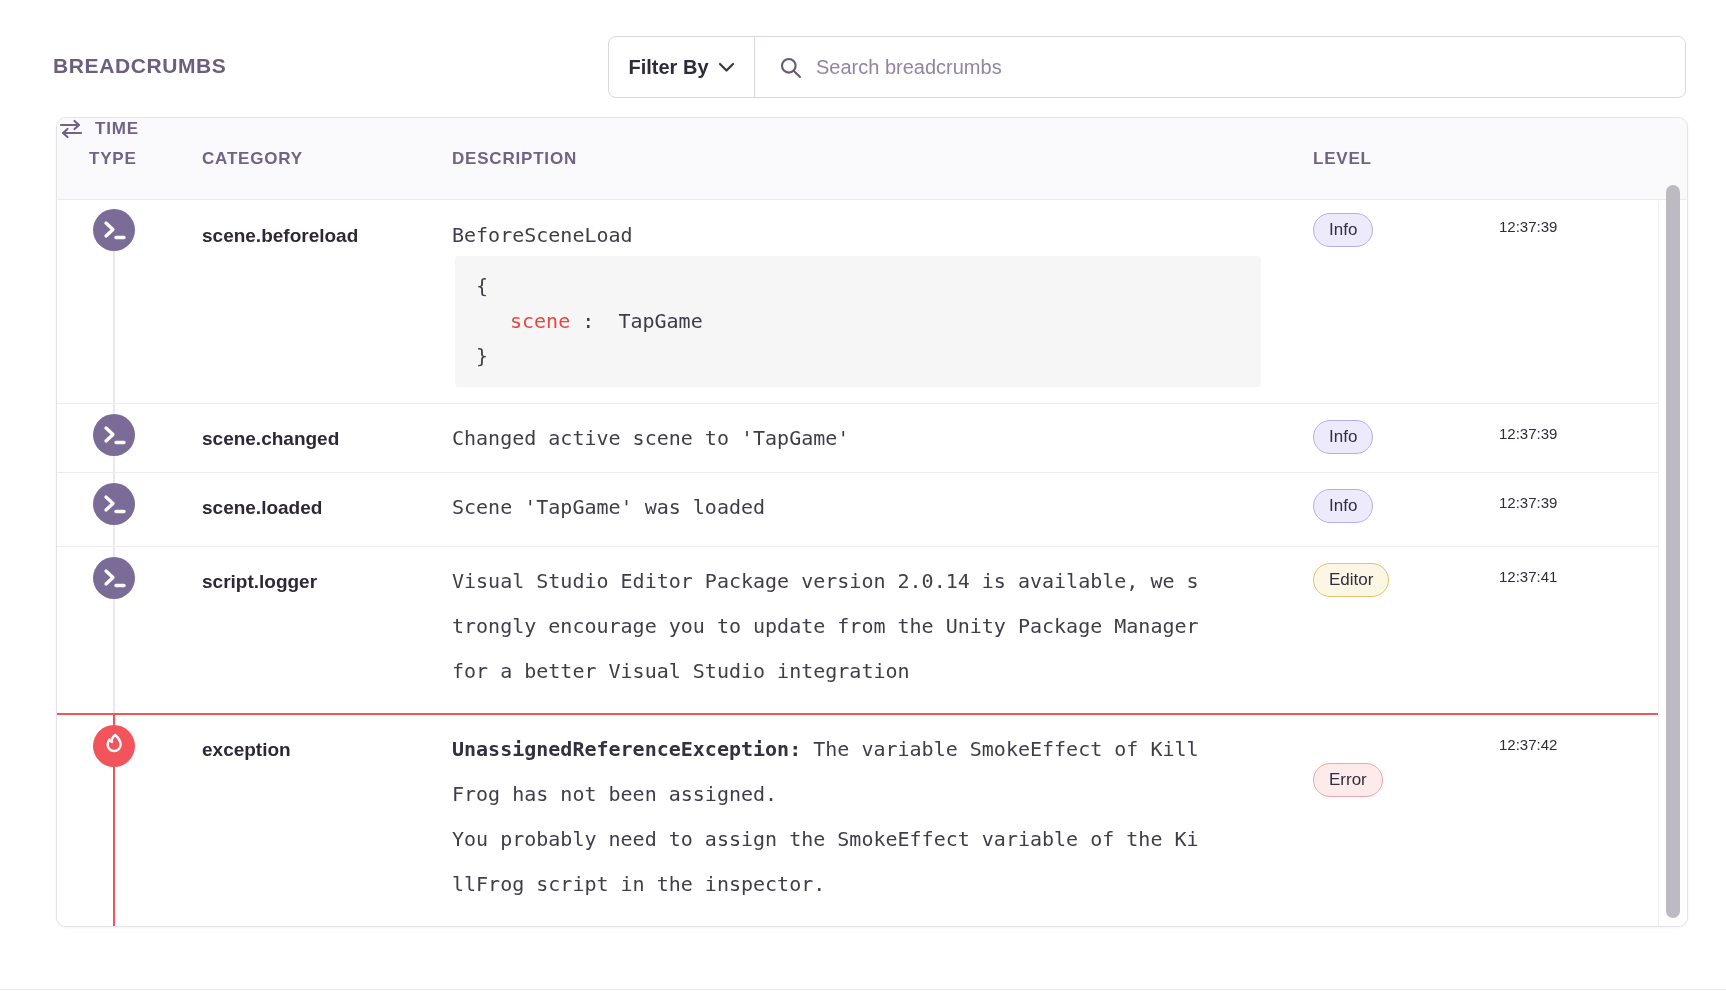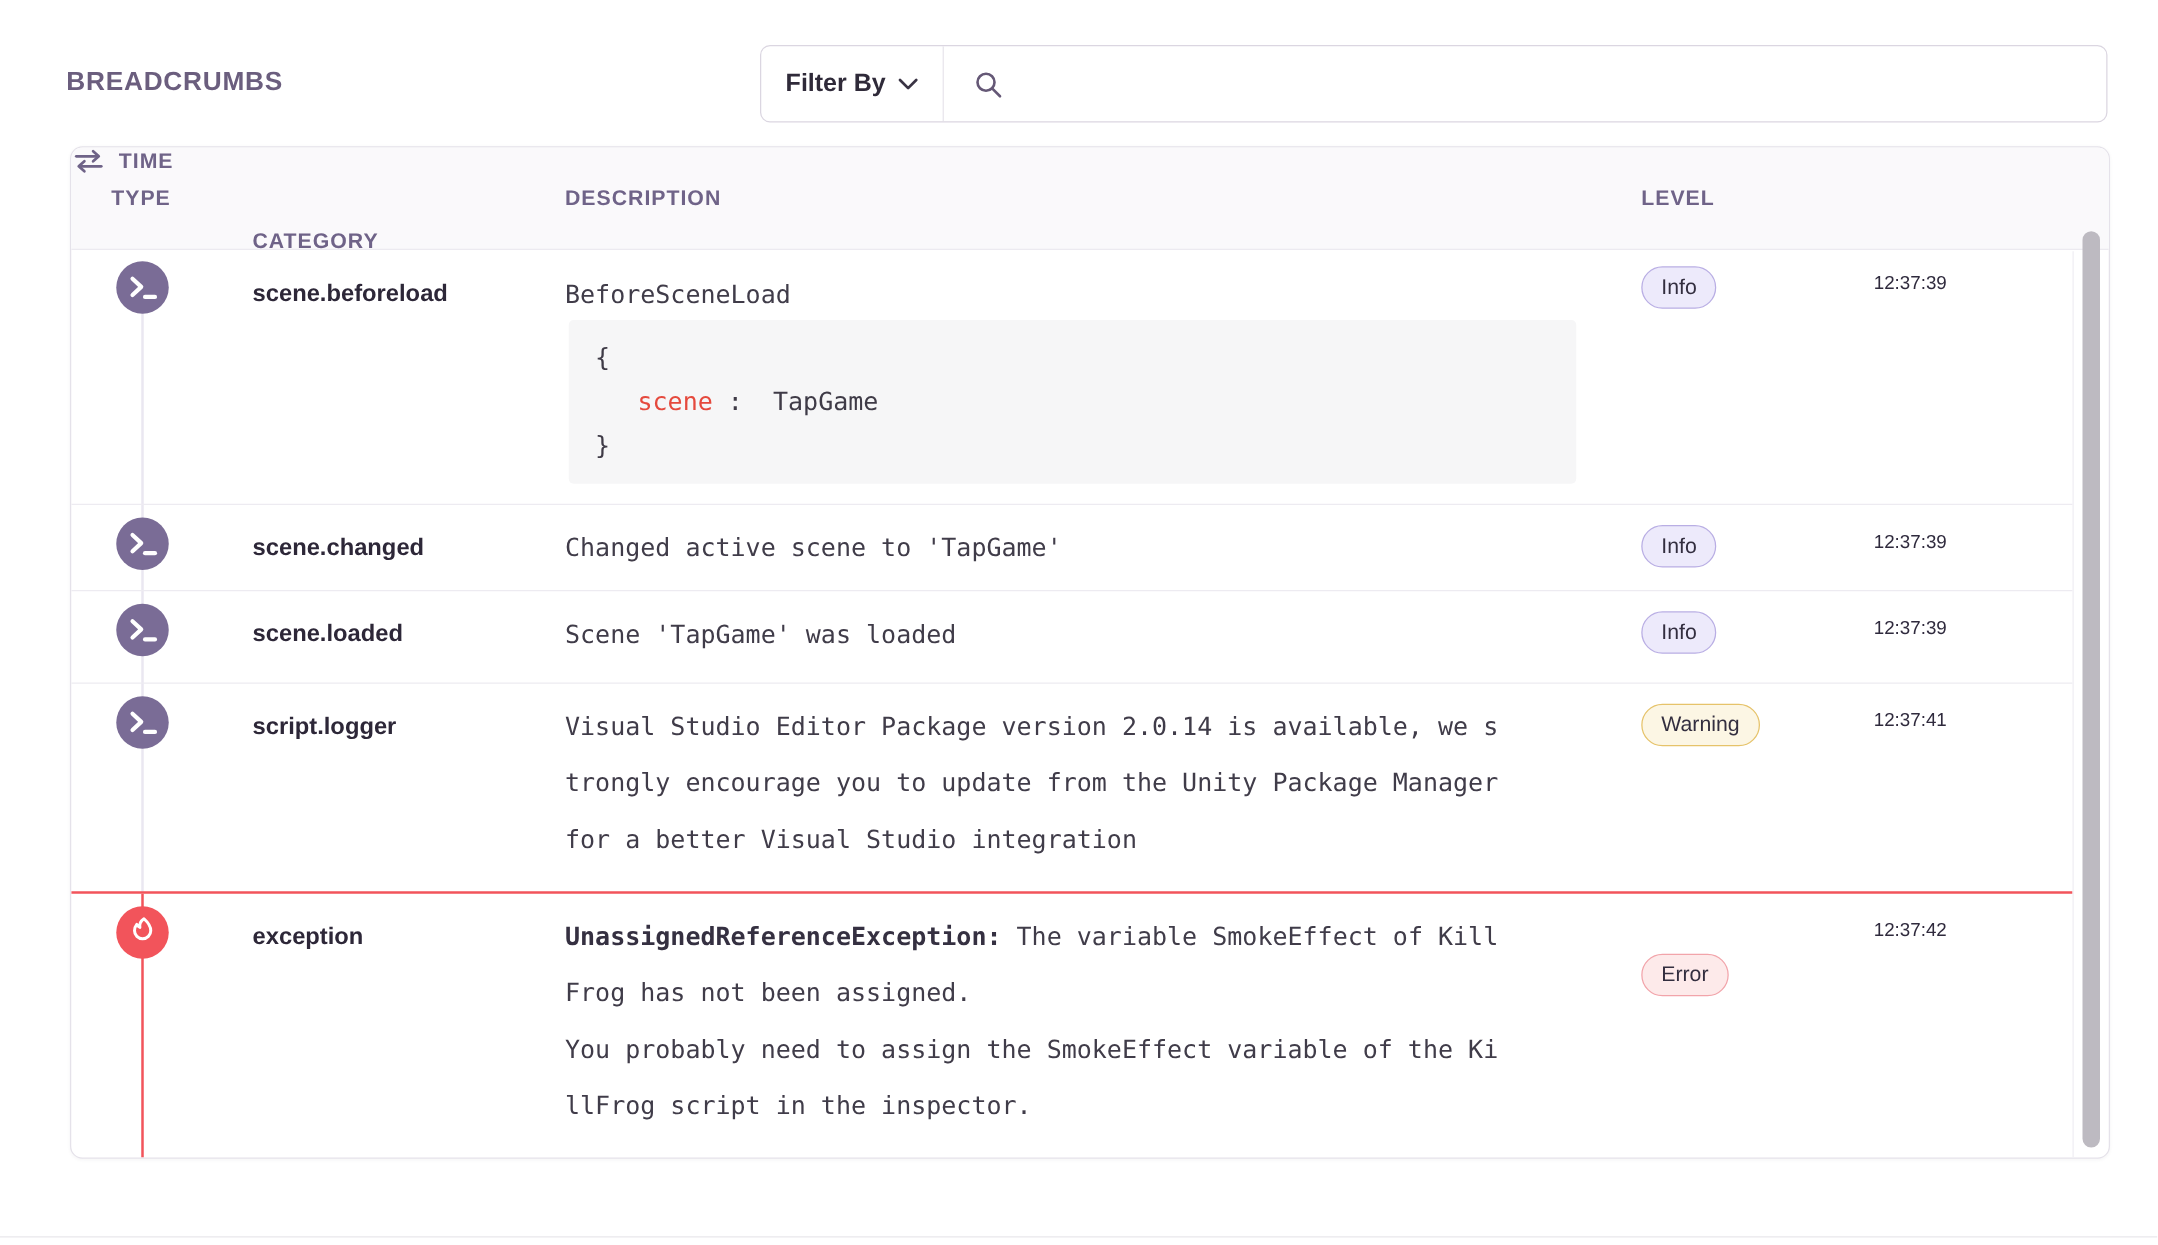--- a/index.html
+++ b/index.html
@@ -12,21 +12,21 @@
   .filter-btn { width:146px; display:flex; align-items:center; justify-content:center; gap:9px; border-right:1px solid #dbd6e1; cursor:pointer; border-radius:8px 0 0 8px; }
   .filter-btn span { font-size:20px; font-weight:700; color:#2f2a39; }
   .searchwrap { flex:1; display:flex; align-items:center; padding-left:23px; gap:13px; }
   .searchwrap input { border:none; outline:none; flex:1; font-size:20px; color:#3a3348; font-family:"Liberation Sans", sans-serif; background:transparent; }
   .searchwrap input::placeholder { color:#9185a3; }
 
   
   .panel { position:absolute; left:56px; top:117px; width:1632px; height:810px; border:1px solid #e5e2ea; border-radius:10px; background:#fff; box-shadow:0 1px 3px rgba(40,30,60,.05); overflow:hidden; }
   .thead { position:absolute; left:0; top:0; width:100%; height:82px; background:#faf9fb; border-bottom:1px solid #eceaf0; }
   .hcell { position:absolute; top:31px; font-size:17px; font-weight:700; letter-spacing:.8px; color:#6f6388; }
-  .h-type { left:32px; } .h-cat { left:145px;margin-top:34px; } .h-desc { left:395px; } .h-level { left:1256px; }
+  .h-type { left:32px; } .h-cat { left:145px; } .h-desc { left:395px; } .h-level { left:1256px; }
   .h-time { left:1444px; display:flex; align-items:center; gap:10px; top:28px; cursor:pointer; }
   .h-time b { font-size:17px; font-weight:700; letter-spacing:.8px; color:#6f6388; }
 
   
   .vline-gray { position:absolute; left:56px; top:95px; width:2px; height:501px; background:#eae7f1; }
   .vline-red  { position:absolute; left:56px; top:597px; width:2px; height:211px; background:#f2545b; }
 
   
   .row { position:absolute; left:0; width:1601px; }
   .r1 { top:83px;  height:202px; }
@@ -77,20 +77,21 @@
           </svg>
       </span>
     </div>
     <div class="searchwrap">
       <span>
         <svg width="25" height="25" viewBox="0 0 25 25">
             <circle cx="10.8" cy="10.8" r="6.8" stroke="#655876" stroke-width="2.1" fill="none"></circle>
             <path d="M15.9 15.9L22 22" stroke="#655876" stroke-width="2.1" stroke-linecap="round"></path>
           </svg>
       </span>
+      <input type="text" placeholder="Search breadcrumbs" style="">
     </div>
   </div>
 
   <div class="panel">
 
     <div class="thead">
       <div class="hcell h-type">TYPE</div>
       <div class="hcell h-cat">CATEGORY</div>
       <div class="hcell h-desc">DESCRIPTION</div>
       <div class="hcell h-level">LEVEL</div>
@@ -158,21 +159,21 @@
       <div class="type-icon purple">
         <svg width="42" height="42" viewBox="0 0 42 42">
             <path d="M13 14l7 6.5-7 6.5" stroke="#fff" stroke-width="3.3" fill="none" stroke-linecap="round" stroke-linejoin="round"></path>
             <path d="M23 28.5h8" stroke="#fff" stroke-width="3.3" stroke-linecap="round"></path>
           </svg>
       </div>
       <div class="cat">script.logger</div>
       <div class="desc">Visual Studio Editor Package version 2.0.14 is available, we s
 trongly encourage you to update from the Unity Package Manager 
 for a better Visual Studio integration</div>
-      <div class="badge warning">Warning</div>
+      <div class="badge warning">Editor</div>
       <div class="time">12:37:41</div>
     </div>
 
     <div class="row r5">
       <div class="type-icon red">
         <svg width="42" height="42" viewBox="0 0 42 42">
             <path d="M22.2 10c3 2.7 5.4 6 5.4 9.5a6.5 6.5 0 0 1-13 0c0-1.9.7-3.6 1.8-5 .5 1.1 1.4 2 2.5 2.4-.5-2.6.7-5.1 3.3-6.9z" fill="none" stroke="#fff" stroke-width="2.4" stroke-linejoin="round"></path>
           </svg>
       </div>
       <div class="cat">exception</div>

